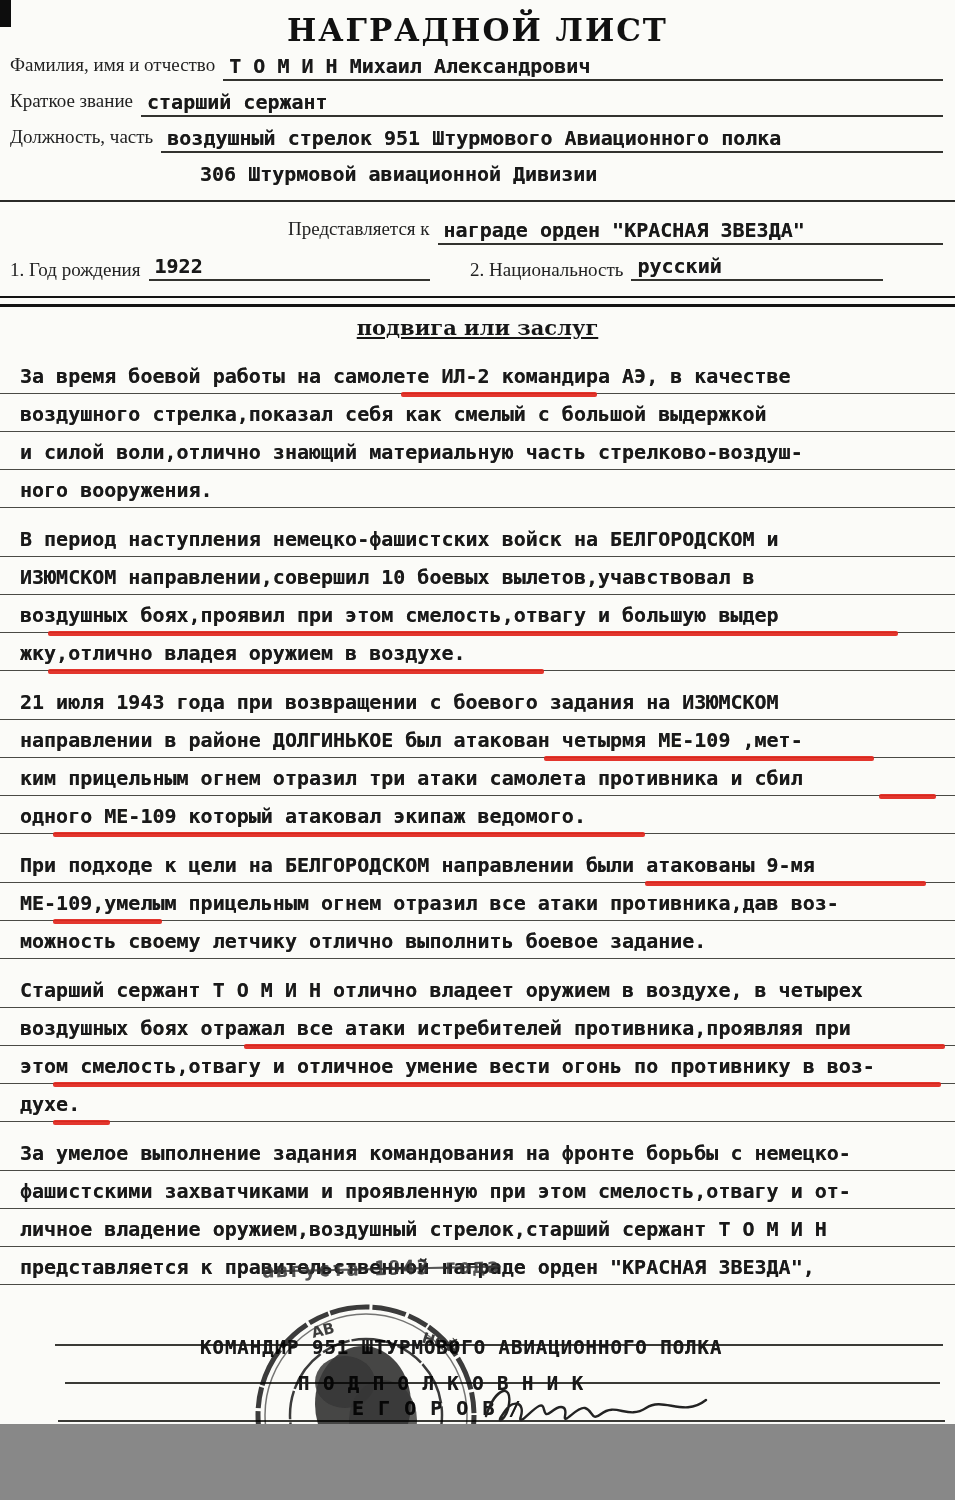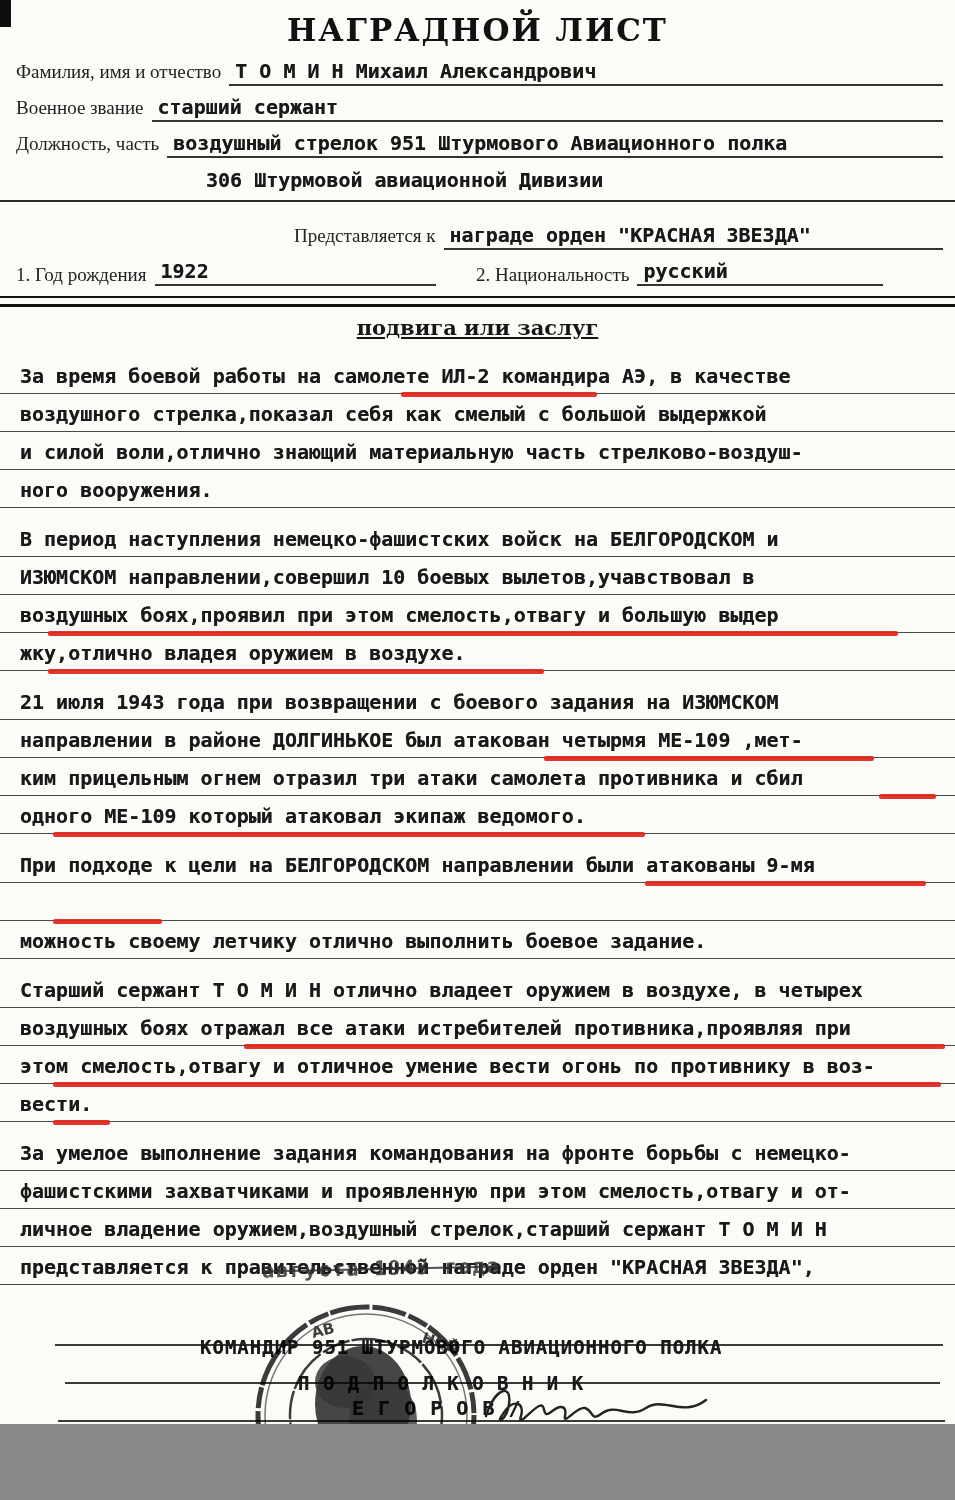--- a/index.html
+++ b/index.html
@@ -6,21 +6,21 @@
   .page{
     position:relative;width:955px;height:1424px;margin:0 auto;
     background:#fbfbf8;overflow:hidden;
     font-family:"Liberation Serif", serif;color:#1c1c1c;
   }
   .corner-mark{position:absolute;left:0;top:0;width:11px;height:27px;background:#0d0d0d;}
   .doc-title{
     text-align:center;margin:12px 0 6px 0;font-size:31px;font-weight:bold;
     letter-spacing:2px;font-family:"DejaVu Serif", serif;color:#111;
   }
-  .hrow{display:flex;align-items:center;height:36px;padding:0 12px 0 16px;}
+  .hrow{display:flex;align-items:flex-start;height:36px;padding:0 12px 0 10px;}
   .hlabel{font-size:19px;white-space:nowrap;padding-right:8px;color:#222;}
   .fill{flex:1;border-bottom:2px solid #33332f;padding:0 4px 1px 6px;white-space:nowrap;overflow:hidden;}
   .typed{
     font-family:"DejaVu Sans Mono", monospace;font-weight:700;font-size:20px;
     color:#191919;text-shadow:0 0 0.5px rgba(20,20,20,.65);
   }
   .row-division{margin-left:190px;}
   .full-rule{border-top:2px solid #2b2b28;margin-top:2px;}
   .nominate-label{margin-left:278px;}
   .field-birth{display:flex;align-items:flex-end;width:420px;}
@@ -61,21 +61,21 @@
   <div class="corner-mark"></div>
 
   <div class="doc-title">НАГРАДНОЙ ЛИСТ</div>
 
   <div class="hrow">
     <span class="hlabel">Фамилия, имя и отчество</span>
     <span class="fill"><span class="typed">Т О М И Н    Михаил Александрович</span></span>
   </div>
 
   <div class="hrow">
-    <span class="hlabel">Военное звание</span>
+    <span class="hlabel">Краткое звание</span>
     <span class="fill"><span class="typed">старший сержант</span></span>
   </div>
 
   <div class="hrow">
     <span class="hlabel">Должность, часть</span>
     <span class="fill"><span class="typed">воздушный стрелок 951 Штурмового Авиационного полка</span></span>
   </div>
 
   <div class="hrow row-division">
     <span class="typed">306 Штурмовой авиационной Дивизии</span>
@@ -109,26 +109,26 @@
       <div class="body-line"><span class="typed">ного вооружения.</span></div>
       <div class="body-line para-start"><span class="typed">В период наступления немецко-фашистских войск на БЕЛГОРОДСКОМ и</span></div>
       <div class="body-line"><span class="typed">ИЗЮМСКОМ направлении,совершил 10 боевых вылетов,учавствовал в</span></div>
       <div class="body-line"><span class="typed">воздушных боях,проявил при этом смелость,отвагу и большую выдер</span><span class="red-underline" style="left: 5%; width: 89%; background: rgb(225, 37, 27);"></span></div>
       <div class="body-line"><span class="typed">жку,отлично владея оружием в воздухе.</span><span class="red-underline" style="left: 5%; width: 52%; background: rgb(225, 37, 27);"></span></div>
       <div class="body-line para-start"><span class="typed">21 июля 1943 года при возвращении с боевого задания на ИЗЮМСКОМ</span></div>
       <div class="body-line"><span class="typed">направлении в районе ДОЛГИНЬКОЕ был атакован четырмя МЕ-109 ,мет-</span><span class="red-underline" style="left: 57%; width: 34.5%; background: rgb(225, 37, 27);"></span></div>
       <div class="body-line"><span class="typed">ким прицельным огнем отразил три атаки самолета противника и сбил</span><span class="red-underline" style="left: 92%; width: 6%; background: rgb(225, 37, 27);"></span></div>
       <div class="body-line"><span class="typed">одного МЕ-109 который атаковал экипаж ведомого.</span><span class="red-underline" style="left: 5.5%; width: 62%; background: rgb(225, 37, 27);"></span></div>
       <div class="body-line para-start"><span class="typed">При подходе к цели на БЕЛГОРОДСКОМ направлении были атакованы 9-мя</span><span class="red-underline" style="left: 67.5%; width: 29.5%; background: rgb(225, 37, 27);"></span></div>
-      <div class="body-line"><span class="red-underline" style="left: 5.5%; width: 11.5%; background: rgb(225, 37, 27);"></span></div>
+      <div class="body-line"><span class="typed">МЕ-109,умелым прицельным огнем отразил все атаки противника,дав воз-</span><span class="red-underline" style="left: 5.5%; width: 11.5%; background: rgb(225, 37, 27);"></span></div>
       <div class="body-line"><span class="typed">можность своему летчику отлично выполнить боевое задание.</span></div>
       <div class="body-line para-start"><span class="typed">Старший сержант Т О М И Н отлично владеет оружием в воздухе, в четырех</span></div>
       <div class="body-line"><span class="typed">воздушных боях отражал все атаки истребителей противника,проявляя при</span><span class="red-underline" style="left: 25.5%; width: 73.5%; background: rgb(225, 37, 27);"></span></div>
       <div class="body-line"><span class="typed">этом смелость,отвагу и отличное умение вести огонь по противнику в воз-</span><span class="red-underline" style="left: 5.5%; width: 93%; background: rgb(225, 37, 27);"></span></div>
-      <div class="body-line"><span class="typed">вести.</span><span class="red-underline" style="left: 5.5%; width: 6%; background: rgb(225, 37, 27);"></span></div>
+      <div class="body-line"><span class="typed">духе.</span><span class="red-underline" style="left: 5.5%; width: 6%; background: rgb(225, 37, 27);"></span></div>
       <div class="body-line para-start"><span class="typed">За умелое выполнение задания командования на фронте борьбы с немецко-</span></div>
       <div class="body-line"><span class="typed">фашистскими захватчиками и проявленную при этом смелость,отвагу и от-</span></div>
       <div class="body-line"><span class="typed">личное владение оружием,воздушный стрелок,старший сержант Т О М И Н</span></div>
       <div class="body-line"><span class="typed">представляется к правительственной награде орден "КРАСНАЯ ЗВЕЗДА",</span></div>
     </div>
 
   <div class="faint-date typed">августа 1943 года</div>
 
   <div class="footer">
     <div class="bottom-rule" style="left:55px;right:12px;top:14px;"></div>

